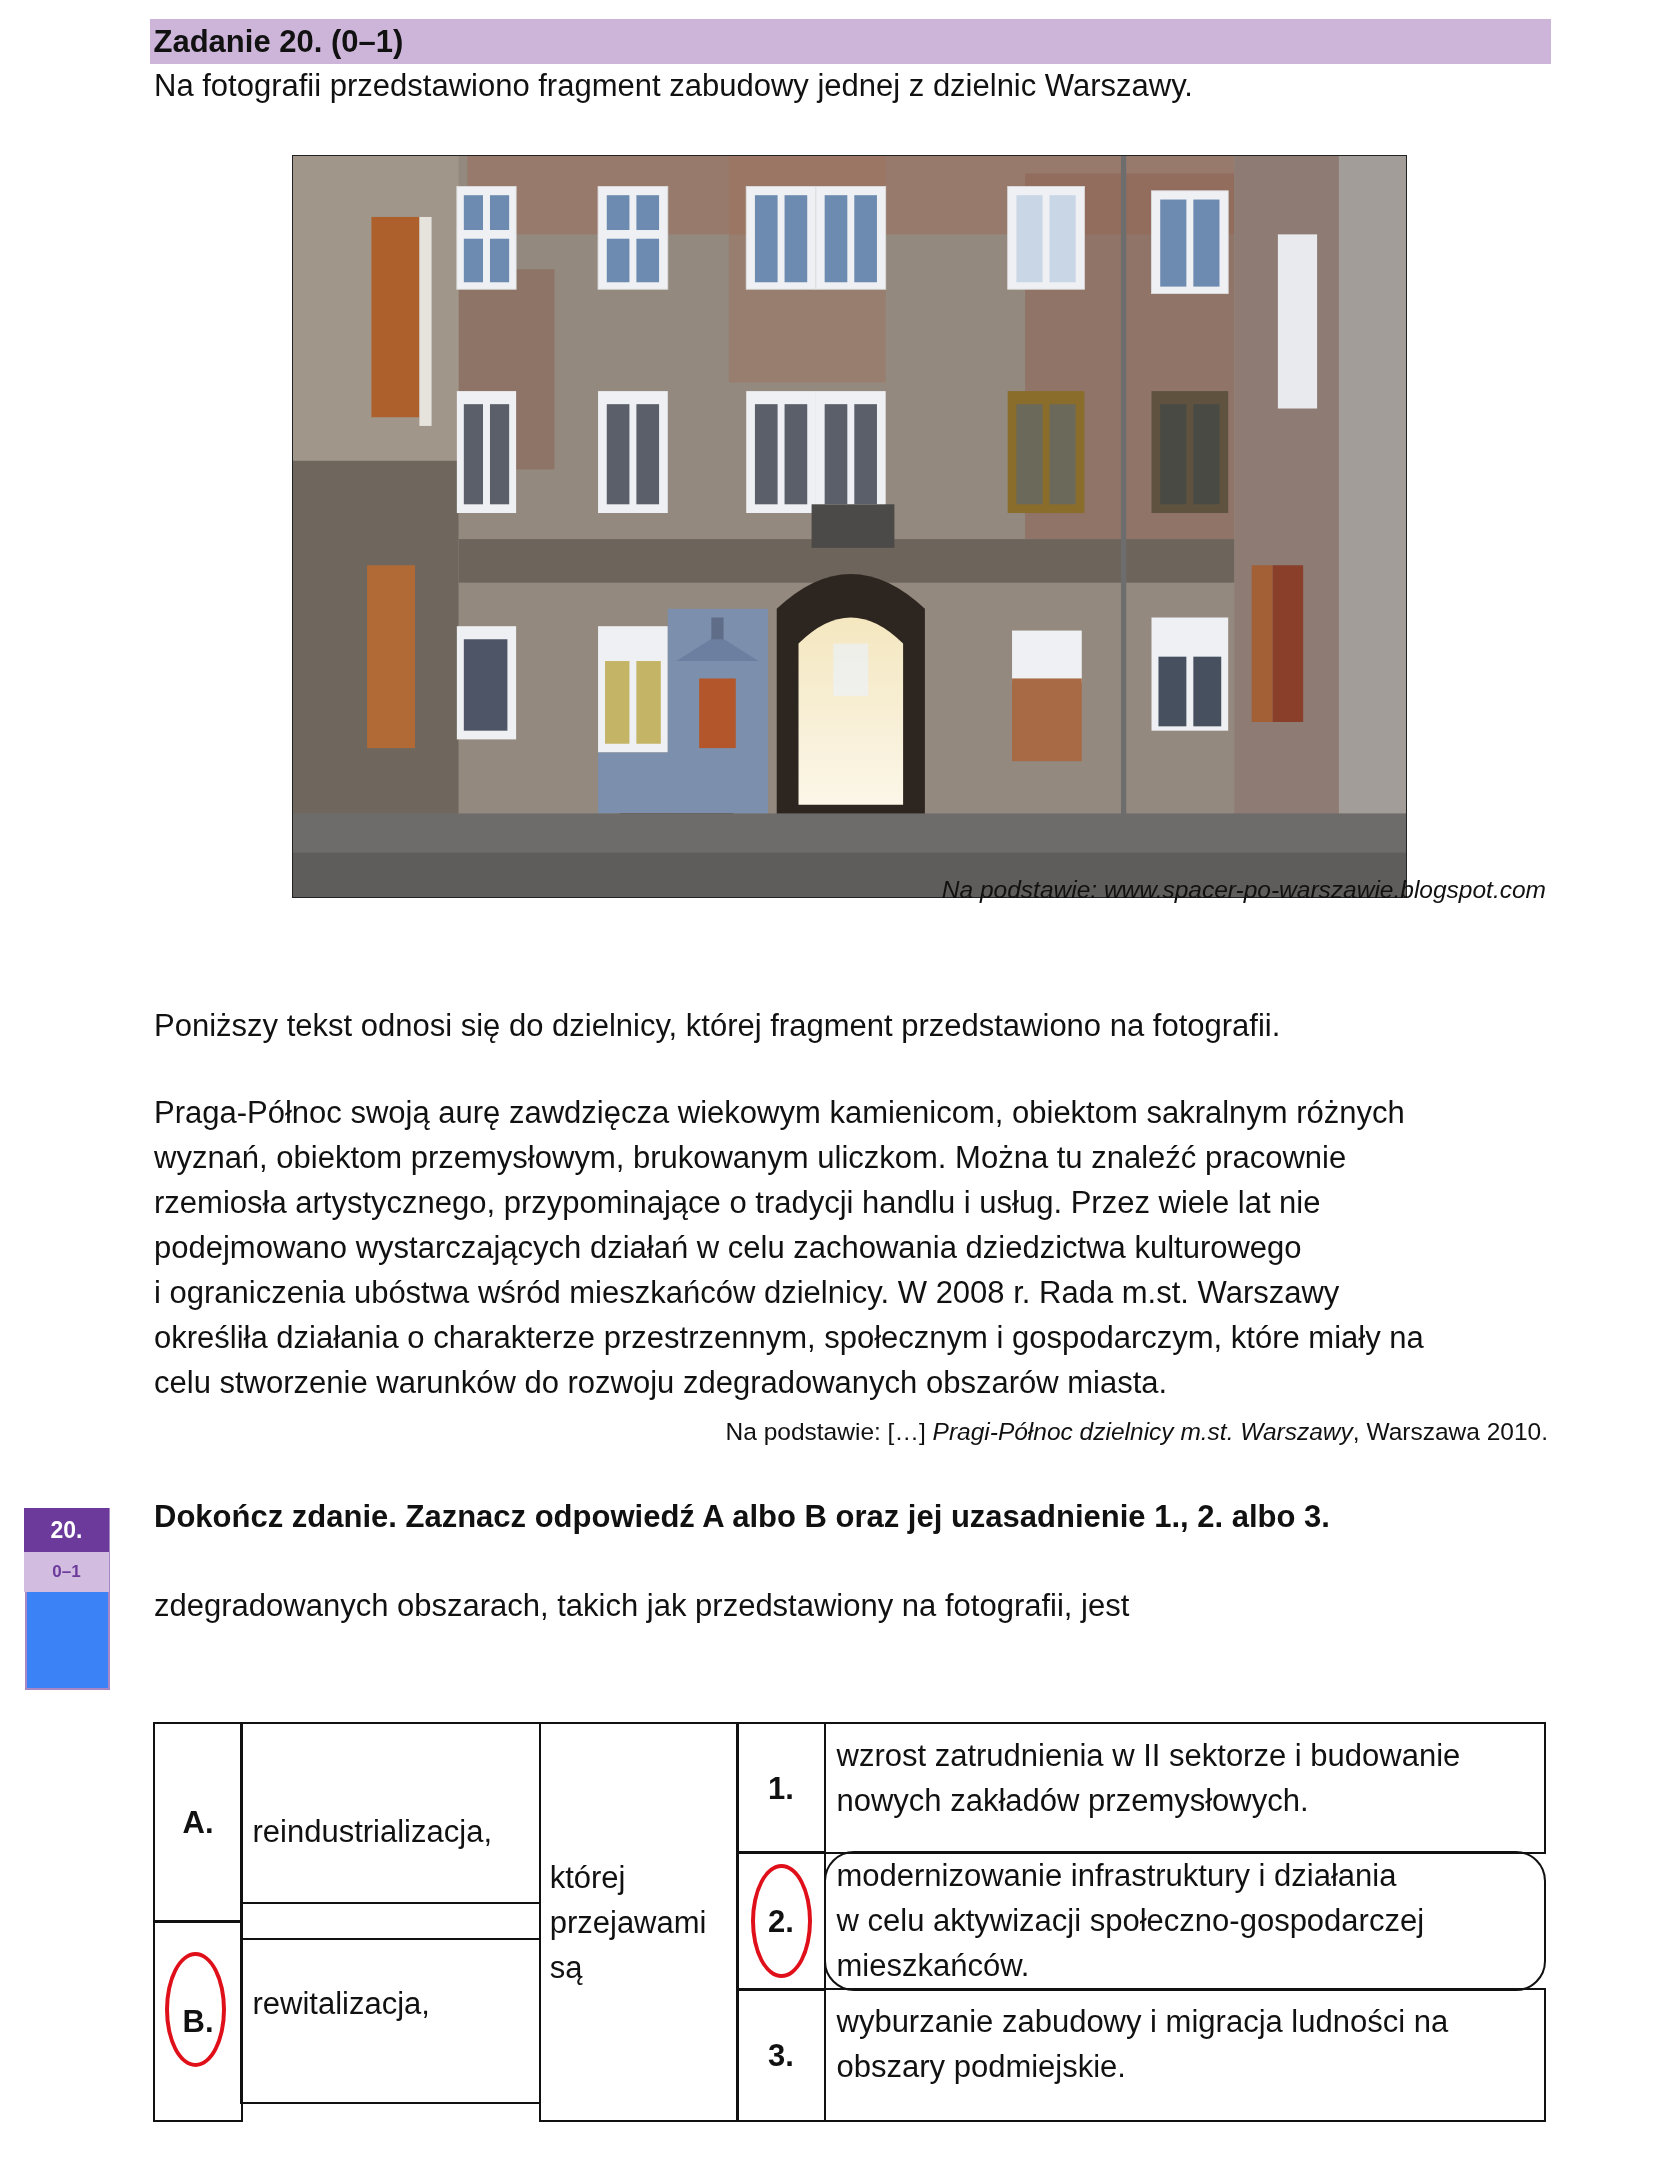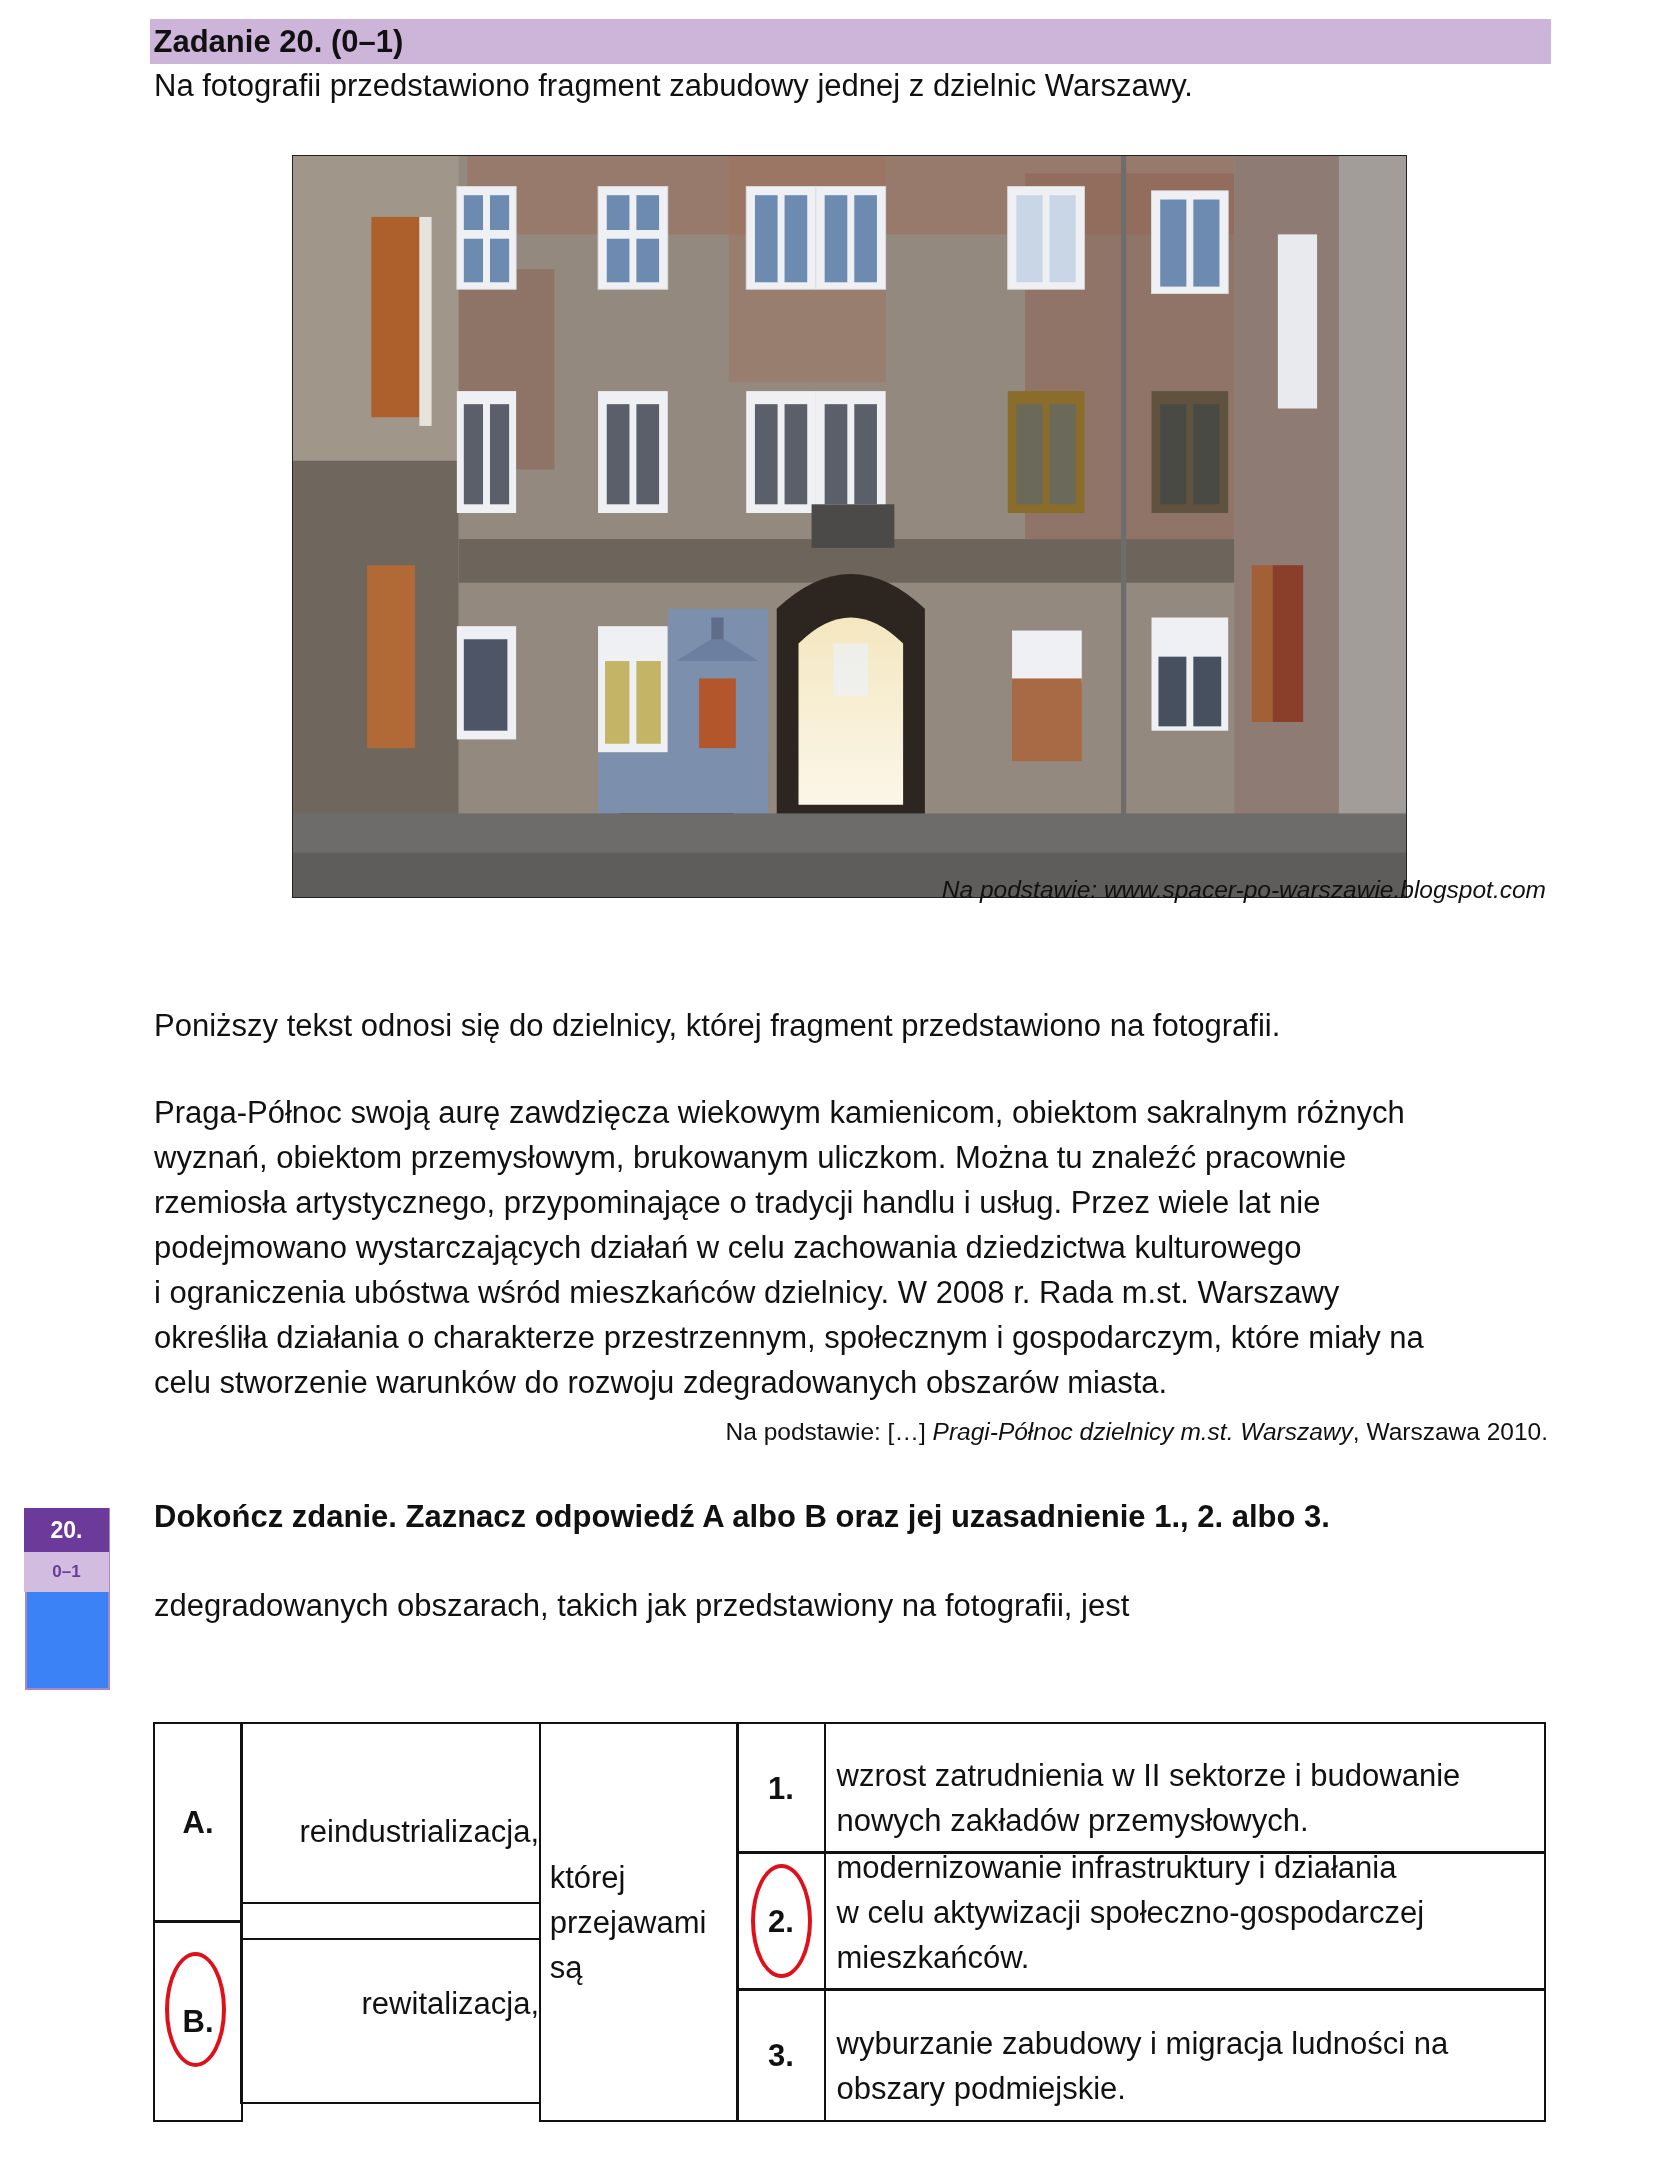--- a/index.html
+++ b/index.html
@@ -38,21 +38,21 @@
   .score-range {
     position: absolute; left: -2.6px; top: 44px; width: 85px; height: 40px;
     background: #d2bde0; color: #6b3a9a; font-weight: bold;
     font-size: 17px; text-align: center; line-height: 40px;
   }
   .answer-table {
     left: 153px; top: 1722px; width: 1393px; height: 400px;
   }
   .cell {
     position: absolute; box-sizing: border-box;
-    border: 2.6px solid #111; font-size: 31px; line-height: 45px; justify-content: flex-end;
+    border: 2.6px solid #111; font-size: 31px; line-height: 45px;
   }
   .cell-letter { font-weight: bold; display: flex; align-items: center; justify-content: center; }
   .cell-text { display: flex; align-items: center; padding-left: 10.5px; }
   .cell-num { font-weight: bold; display: flex; align-items: center; justify-content: center; }
   .cell-just { padding: 8.7px 10.5px; display: flex; align-items: flex-start; }
   .ring {
     position: absolute; border: 4.4px solid #e0101a; border-radius: 50%;
     box-sizing: border-box;
   }
 </style>
@@ -231,21 +231,21 @@
   </div>
   <div class="cell cell-just" style="left:671px; top:0; width:722px; height:132px; flex-direction:column;">
     <div>wzrost zatrudnienia w II sektorze i budowanie</div>
     <div>nowych zakładów przemysłowych.</div>
   </div>
 
   <div class="cell cell-num" style="left:583px; top:129px; width:90px; height:140px;">
     <span>2.</span>
   </div>
   <div class="ring" style="left:598px; top:142px; width:61px; height:114px;"></div>
-  <div class="cell cell-just" style="left:671px; top:129px; width:722px; height:140px; flex-direction:column; padding-top:0;">
+  <div class="cell cell-just" style="left:671px; top:129px; width:722px; height:140px; flex-direction:column; padding-top:0;border-radius:30px;">
     <div>modernizowanie infrastruktury i działania</div>
     <div>w celu aktywizacji społeczno-gospodarczej</div>
     <div>mieszkańców.</div>
   </div>
 
   <div class="cell cell-num" style="left:583px; top:266px; width:90px; height:134px;">
     <span>3.</span>
   </div>
   <div class="cell cell-just" style="left:671px; top:266px; width:722px; height:134px; flex-direction:column;">
     <div>wyburzanie zabudowy i migracja ludności na</div>

